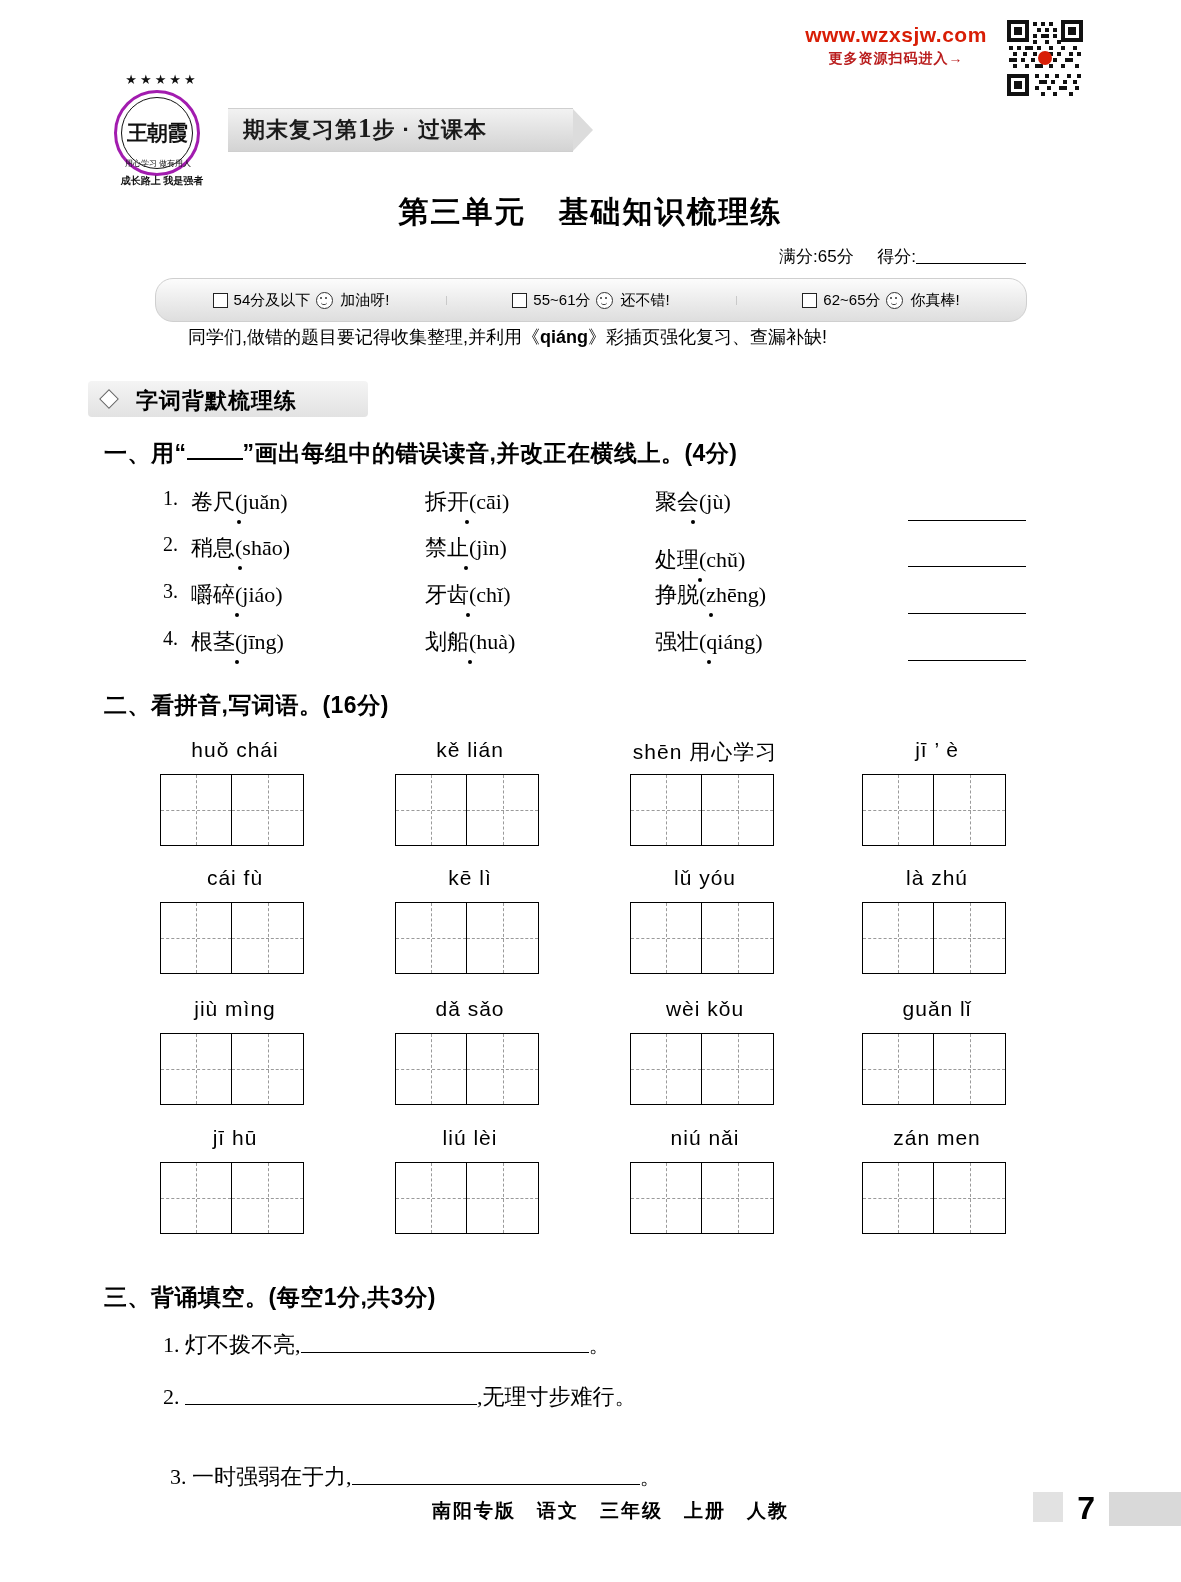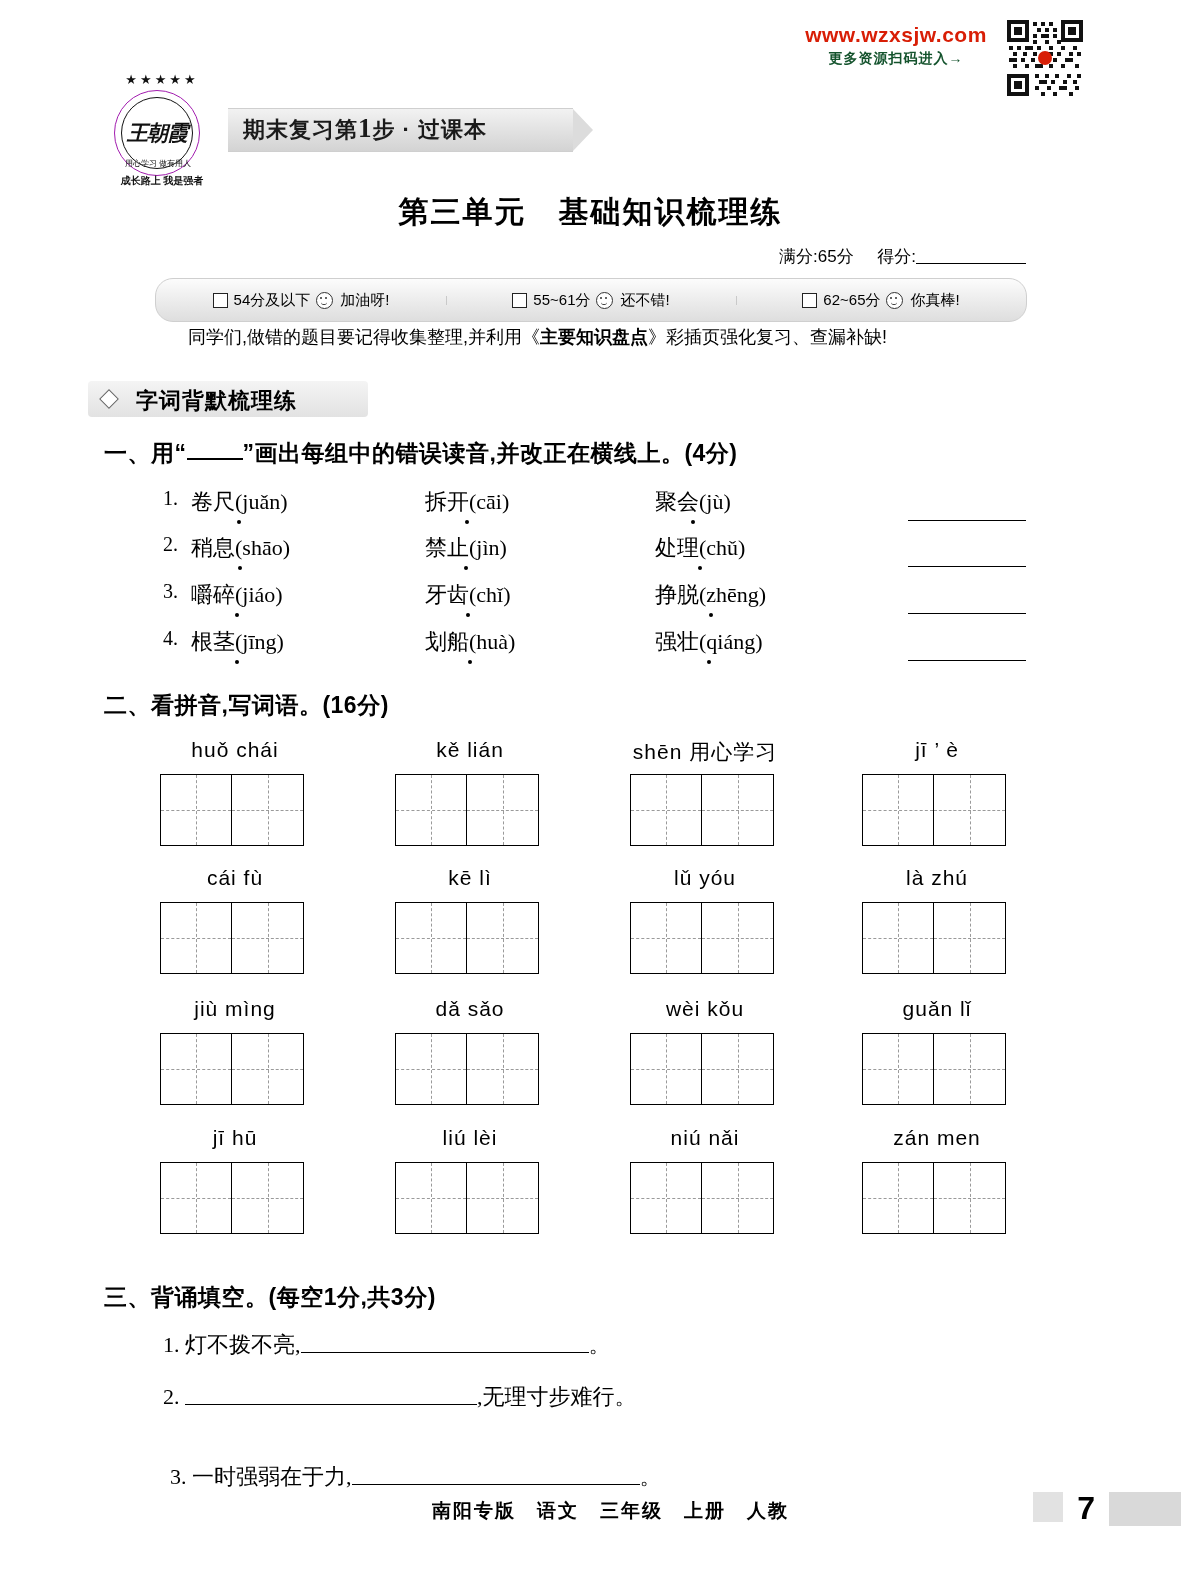--- a/index.html
+++ b/index.html
@@ -23,28 +23,27 @@
     top: 72px;
     width: 124px;
     height: 118px;
   }
   .logo-circle {
     position: absolute;
     left: 14px;
     top: 18px;
     width: 86px;
     height: 86px;
-    border: 1px solid #a21caf;
+    border: 3px solid #a21caf;
     border-radius: 50%;
     box-sizing: border-box;
     display: flex;
     align-items: center;
     justify-content: center;
     background: #fff;
-    font-style: italic;
   }
   .logo-circle-inner {
     width: 70px;
     height: 70px;
     border: 1px solid #111;
     border-radius: 50%;
     display: flex;
     align-items: center;
     justify-content: center;
     font-family: "Liberation Serif", serif;
@@ -143,21 +142,21 @@
     font-weight: bold;
     font-size: 21px;
     color: #d81e06;
     line-height: 26px;
     letter-spacing: 0.5px;
   }
   .brand-note {
     font-family: "Liberation Sans", sans-serif;
     font-weight: bold;
     font-size: 14px;
-    color: #14532d;
+    color: #b91c1c;
     line-height: 20px;
     letter-spacing: 1px;
   }
   .qr {
     position: absolute;
     left: 1005px;
     top: 18px;
     width: 80px;
     height: 80px;
   }
@@ -574,21 +573,21 @@
   </div>
   <div class="rating-seg">
     <span class="chk"></span>
     <span>62~65分</span>
     <span class="emo"></span>
     <span>你真棒!</span>
   </div>
 </div>
 
 <div class="tip-line">
-  <span>同学们,做错的题目要记得收集整理,并利用《</span><b>主要知识盘点</b><span>》彩插页强化复习、查漏补缺!</span>
+  <span>同学们,做错的题目要记得收集整理,并利用《</span><b>qiáng</b><span>》彩插页强化复习、查漏补缺!</span>
 </div>
 
 <div class="section-head">
   <div class="section-head-bg"></div>
   <div class="section-head-dia"></div>
   <div class="section-head-txt">字词背默梳理练</div>
 </div>
 
 <div class="q-title q1">
   <span>一、用“</span><span class="inline-blank"></span><span>”画出每组中的错误读音,并改正在横线上。(4分)</span>
@@ -599,21 +598,21 @@
   <span class="q1-item" style="left:28px;"><span class="dotted">卷尺(juǎn)</span></span>
   <span class="q1-item" style="left:262px;"><span class="dotted">拆开(cāi)</span></span>
   <span class="q1-item" style="left:492px;"><span class="dotted">聚会(jù)</span></span>
 </div>
 <div class="q1-line" style="left:908px; top:519px;"></div>
 
 <div class="q1row" style="left:163px; top:533px; width:760px;">
   <span class="q1-num">2.</span>
   <span class="q1-item" style="left:28px;"><span class="dotted">稍息(shāo)</span></span>
   <span class="q1-item" style="left:262px;"><span class="dotted">禁止(jìn)</span></span>
-  <span class="q1-item" style="left:492px;"><span class="dotted">处理(chǔ)</span></span>
+  <span class="q1-item" style="left:492px;margin-top:12px;"><span class="dotted">处理(chǔ)</span></span>
 </div>
 <div class="q1-line" style="left:908px; top:565px;"></div>
 
 <div class="q1row" style="left:163px; top:580px; width:760px;">
   <span class="q1-num">3.</span>
   <span class="q1-item" style="left:28px;"><span class="dotted">嚼碎(jiáo)</span></span>
   <span class="q1-item" style="left:262px;"><span class="dotted">牙齿(chǐ)</span></span>
   <span class="q1-item" style="left:492px;"><span class="dotted">挣脱(zhēng)</span></span>
 </div>
 <div class="q1-line" style="left:908px; top:612px;"></div>

